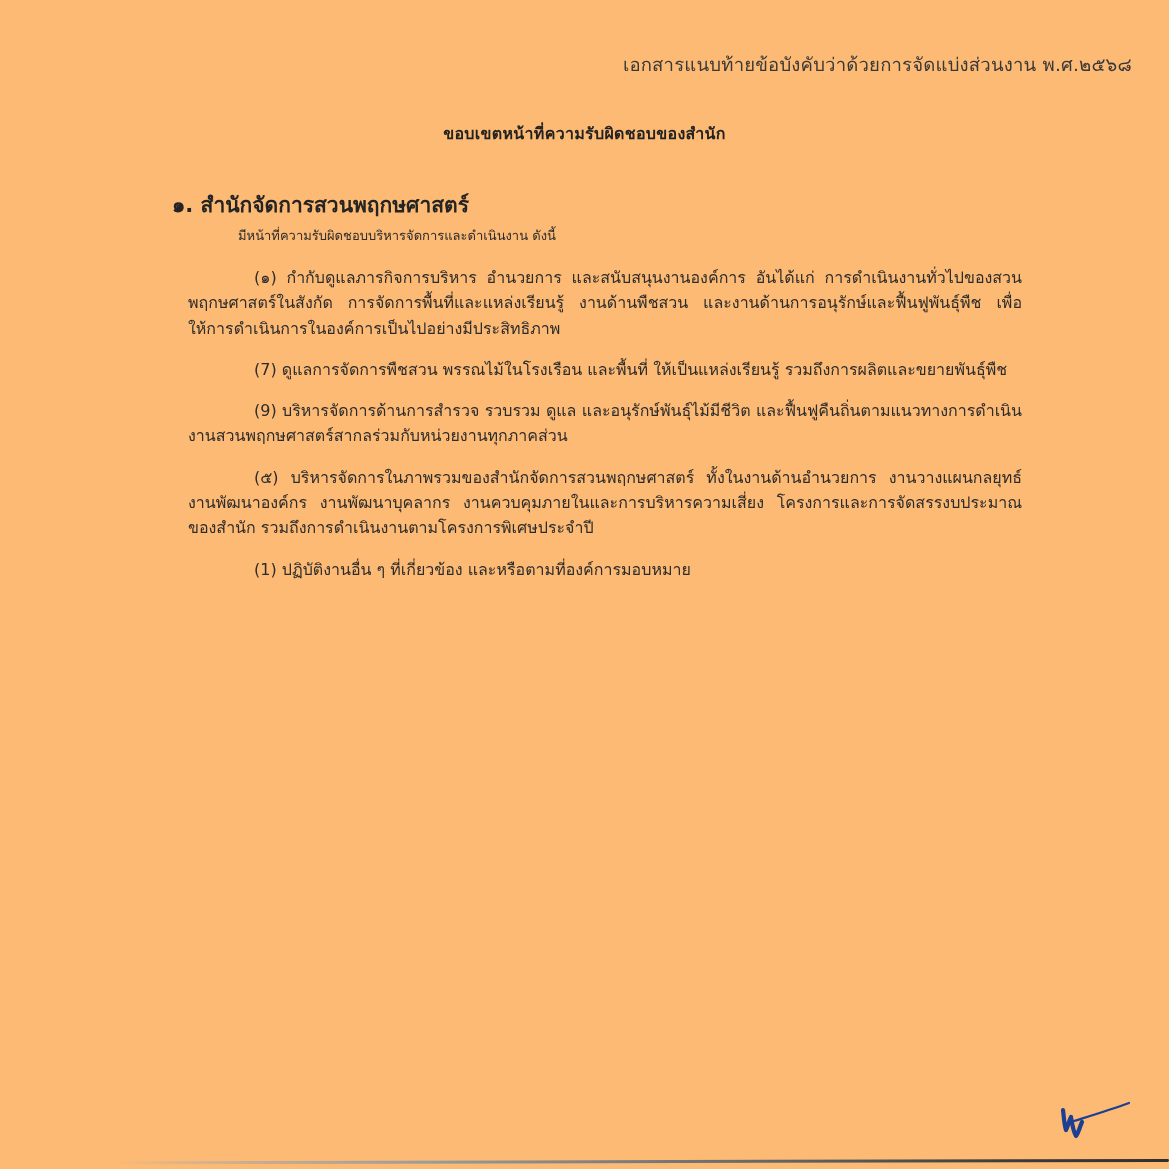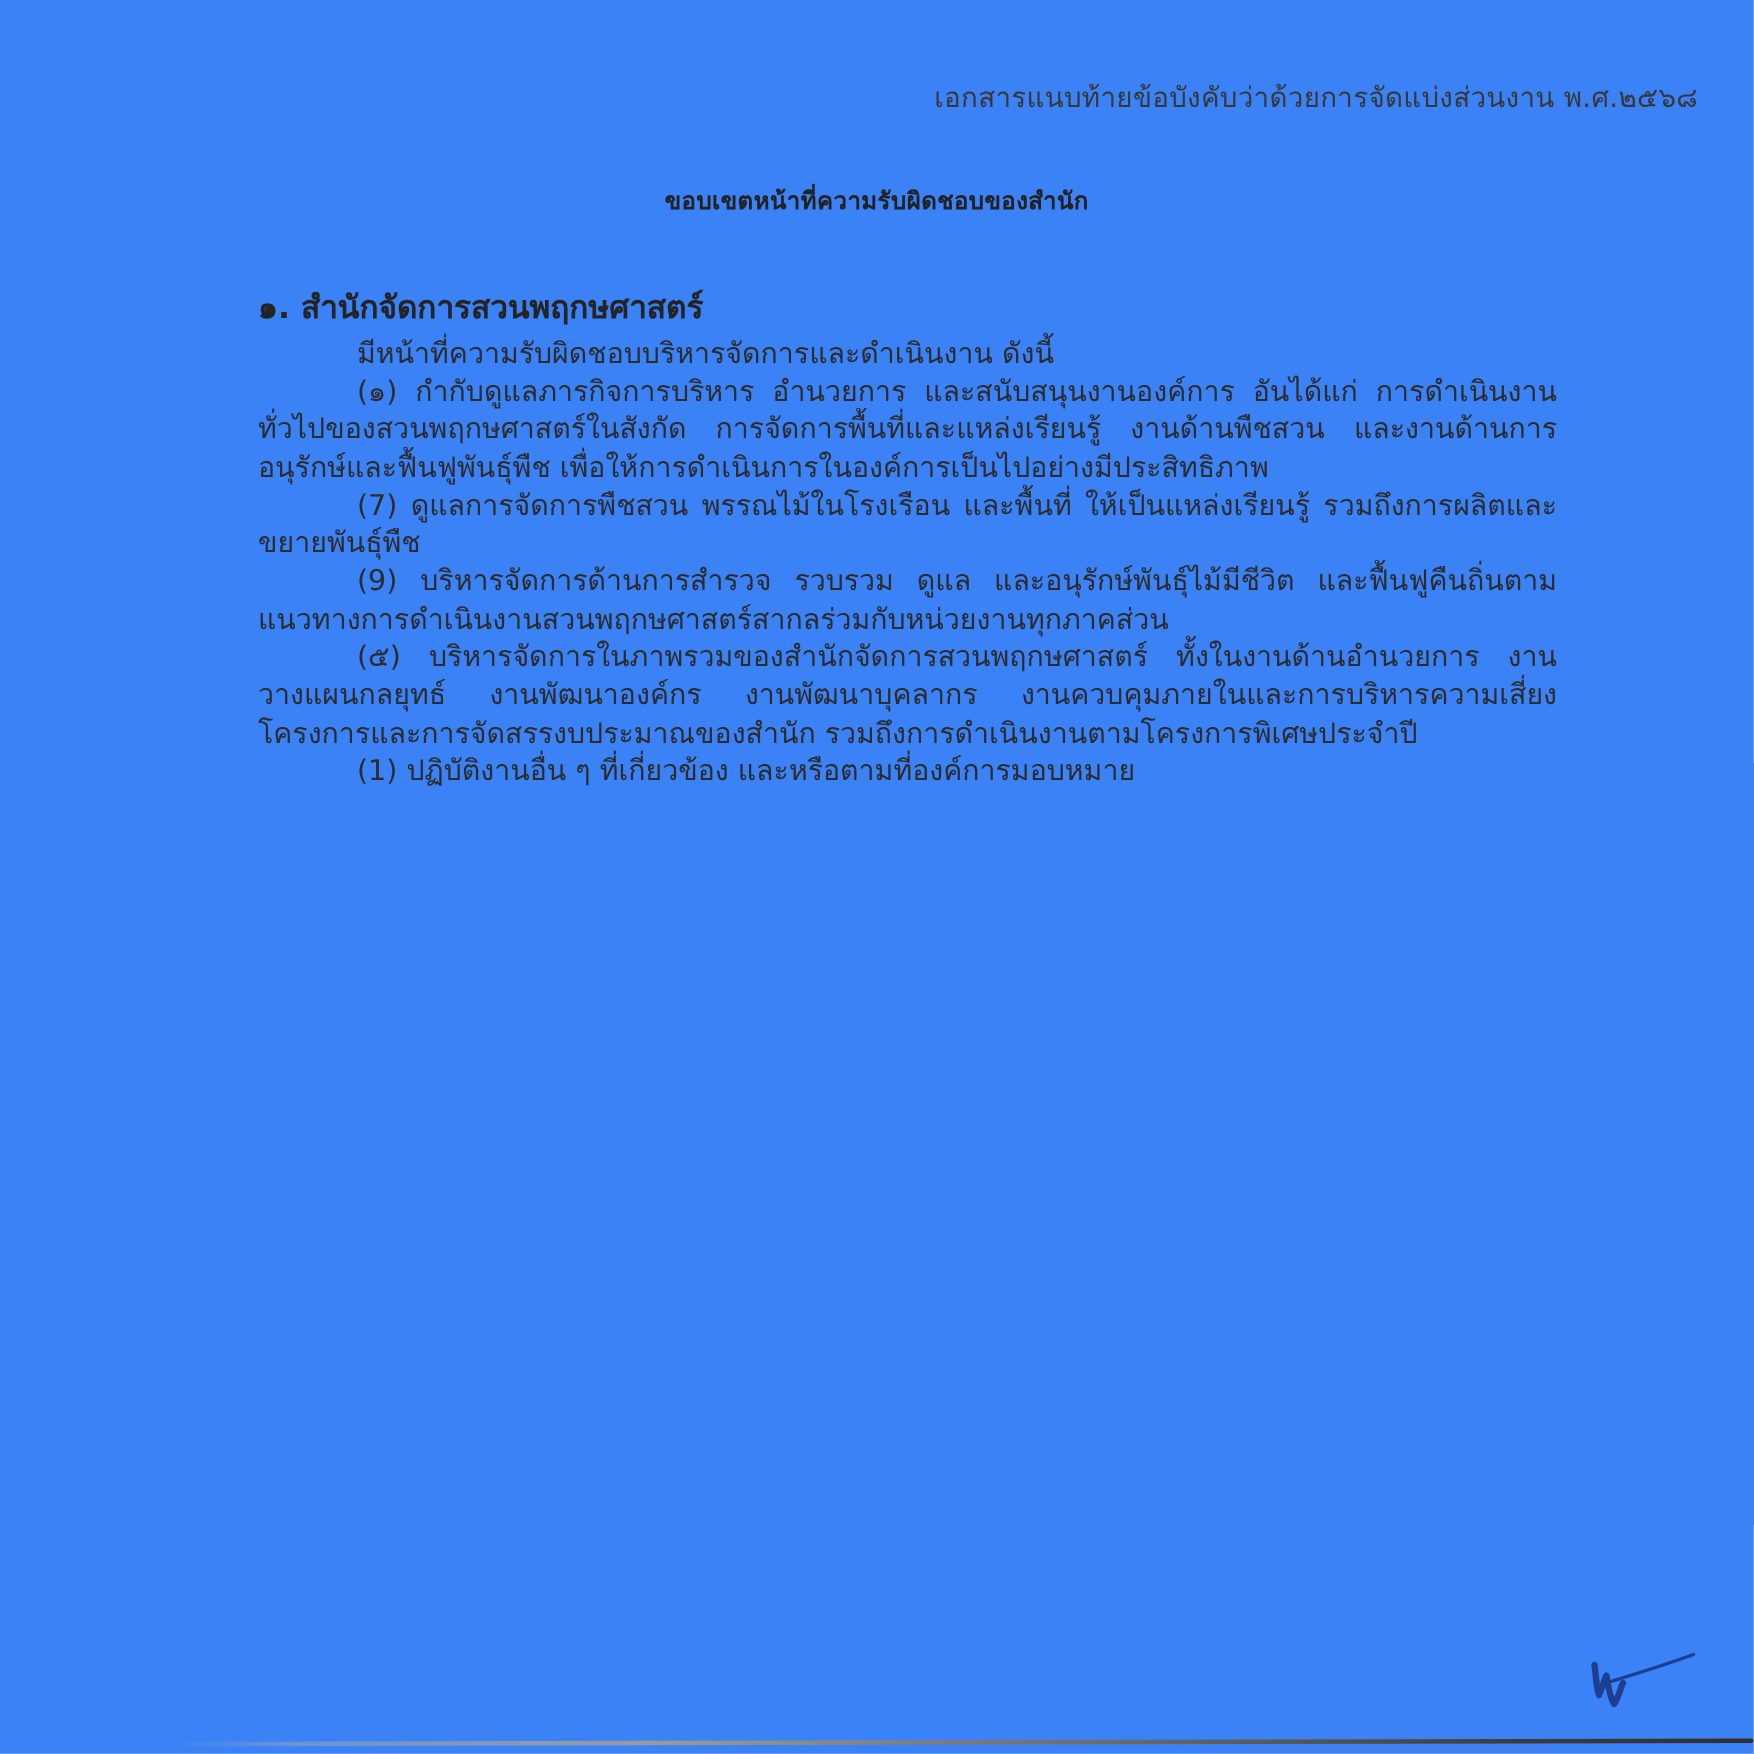--- a/index.html
+++ b/index.html
@@ -11,21 +11,21 @@
     height: 1169px;
     position: relative;
     background: #fdfdfd;
     overflow: hidden;
     font-family: "DejaVu Sans", "Liberation Sans", sans-serif;
     color: #2a2a2a;
   }
   .page {
     position: absolute;
     inset: 0;
-    background: #3b82f6;
+    background: #fdba74;
   }
   .header-annotation {
     position: absolute;
     top: 50px;
     right: 37px;
     left: 300px;
     text-align: right;
     font-size: 18.5px;
     color: #383838;
     letter-spacing: 0.2px;
@@ -48,30 +48,30 @@
     width: 866px;
   }
   .section-heading {
     font-size: 21px;
     font-weight: bold;
     color: #242424;
     margin: 15px 0 4px 0;
     line-height: 28px;
   }
   .intro-line {
-    font-size: 19px;
+    font-size: 13px;
     line-height: 26px;
     margin: 0;
     text-indent: 66px;
     color: #2c2c2c;
   }
   .duty-item {
-    font-size: 19px;
+    font-size: 16px;
     line-height: 25.3px;
-    margin: 0;
+    margin: 16px;
     text-indent: 66px;
     text-align: justify;
     text-justify: inter-word;
     color: #2c2c2c;
   }
   .signature-wrap {
     position: absolute;
     left: 1022px;
     top: 1090px;
     width: 130px;

